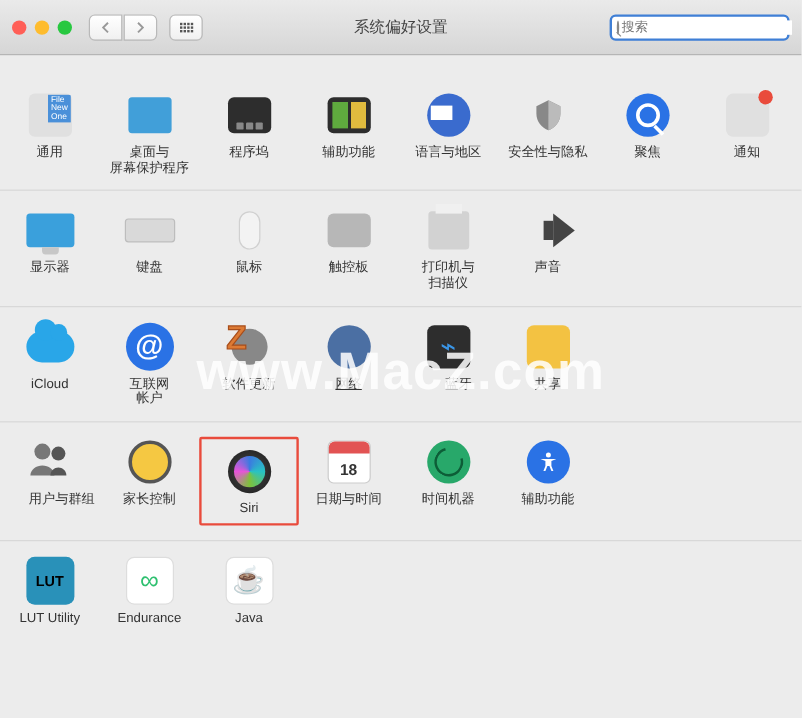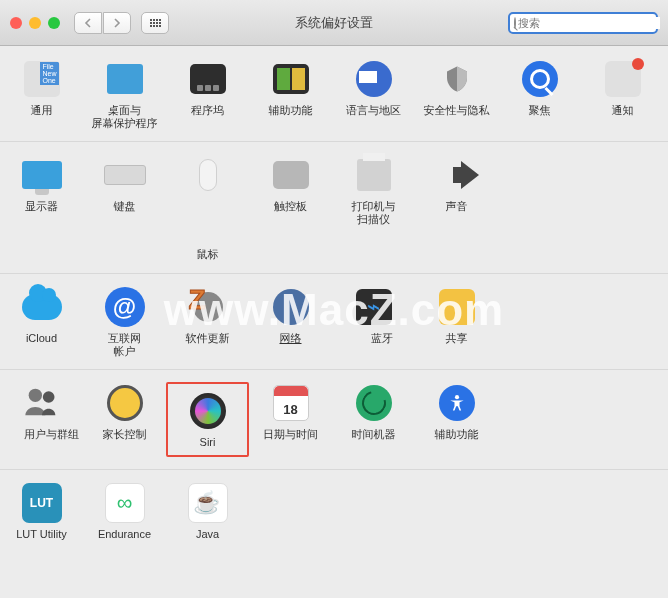--- a/index.html
+++ b/index.html
@@ -15,21 +15,21 @@
 .navbtn:first-child { border-radius: 5px 0 0 5px; }
 .navbtn:nth-child(2) { border-radius: 0 5px 5px 0; margin-left: -1px; }
 .gridbtn { width: 28px; height: 22px; background: linear-gradient(#fff,#f0f0f0); border: 1px solid #b9b9b9; border-radius: 5px; margin-left: 10px; display:flex; align-items:center; justify-content:center; }
 .gridicon { display: grid; grid-template-columns: repeat(4,2px); grid-template-rows: repeat(3,2px); gap: 1px; }
 .gridicon i { background: #555; }
 .title { position: absolute; left: 50%; transform: translateX(-50%); font-size: 13px; color: #444; }
 .search { margin-left: auto; width: 150px; height: 22px; border: 2px solid #3f7fd6; border-radius: 5px; display: flex; align-items: center; padding: 0 4px; background: #fff; }
 .search .mag { width: 12px; height: 12px; border: 1.4px solid #888; border-radius: 50%; position: relative; margin-right: 2px;}
 .search .mag::after { content: ""; position: absolute; width: 5px; height: 1.4px; background: #888; transform: rotate(45deg); bottom: -2px; right: -3px; }
 .search input { border: none; outline: none; flex: 1; font-size: 11px; color: #666; }
-.body { padding-top: 0; }
+.body { padding-top: 17px; }
 .section { border-bottom: 1px solid #d8d8d8; padding: 12px 0; }
 .section:last-child { border-bottom: none; }
 .row { display: flex; }
 .cell { width: 83px; display: flex; flex-direction: column; align-items: center; gap: 4px; cursor: default; }
 .iconbox { width: 42px; height: 42px; position: relative; display:flex; align-items:center; justify-content:center; }
 .label { font-size: 11px; text-align: center; line-height: 1.15; max-width: 78px; }
 .highlight { border: 2.5px solid #e94b3c; border-radius: 2px; padding: 6px 4px; }
 .monitor { width: 40px; height: 28px; background: #3aa0dc; border-radius: 3px; position:relative; }
 .monitor::after { content:""; position:absolute; bottom:-6px; left:50%; transform:translateX(-50%); width:14px; height:6px; background:#c7c7c7; border-radius: 0 0 3px 3px;}
 .bulb { width: 18px; height: 18px; background:#ffe36b; border-radius:50%; position:relative; box-shadow: 0 0 12px 6px rgba(255,220,70,.6);}
@@ -58,21 +58,21 @@
 .parental{width:36px;height:36px;background:#f5c842;border-radius:50%;border:3px solid #555;}
 .siri{width:36px;height:36px;border-radius:50%;background:radial-gradient(circle,#fff 0%,#3a3a3a 35%,#1a1a1a 100%);position:relative;overflow:hidden;}
 .siri::after{content:"";position:absolute;inset:5px;border-radius:50%;background:conic-gradient(#3b7ae0,#28c3c3,#7ec23a,#e754d8,#3b7ae0);}
 .cal{width:36px;height:36px;background:#fff;border:1px solid #ccc;border-radius:5px;position:relative;}
 .cal::before{content:"18";position:absolute;bottom:3px;width:100%;text-align:center;font-size:13px;font-weight:bold;}
 .cal::after{content:"";position:absolute;top:0;left:0;right:0;height:10px;background:#e25353;border-radius:5px 5px 0 0;}
 .tm{width:36px;height:36px;background:#28a86a;border-radius:50%;position:relative;}
 .tm::after{content:"";position:absolute;inset:6px;border:2px solid #0d5d37;border-radius:50%;border-top-color:transparent;transform:rotate(30deg);}
 .access{width:36px;height:36px;background:#2a72e5;border-radius:50%;display:flex;align-items:center;justify-content:center;}
 .access svg{fill:#fff;width:20px;height:20px;}
-.lut{width:40px;height:40px;background:#2991b9;border-radius:7px;color:#ffffff;display:flex;align-items:center;justify-content:center;font-size:12px;font-weight:bold;}
+.lut{width:40px;height:40px;background:#2991b9;border-radius:7px;color:#000000;display:flex;align-items:center;justify-content:center;font-size:12px;font-weight:bold;}
 .endur{width:40px;height:40px;background:#fff;border:1px solid #ddd;border-radius:7px;display:flex;align-items:center;justify-content:center;font-size:22px;color:#2fc070;}
 .java{width:40px;height:40px;background:#fff;border:1px solid #ddd;border-radius:7px;display:flex;align-items:center;justify-content:center;position:relative;}
 .java::after{content:"☕";font-size:22px;color:#c74634;}
 
 .general{width:36px;height:36px;background:#e0e0e0;border-radius:5px;position:relative;overflow:hidden;}
 .general::after{content:"File\A New\A One";white-space:pre;position:absolute;right:1px;top:1px;font-size:7px;background:#4a90d9;color:#fff;padding:1px 2px;line-height:1;}
 .desktop{width:36px;height:30px;background:#419fd9;border-radius:3px;}
 .dock{width:36px;height:30px;background:#2d2d2d;border-radius:5px;display:flex;align-items:flex-end;justify-content:center;}
 .dock i{width:6px;height:6px;background:#888;margin:0 1px 3px;border-radius:1px;}
 .mc{width:36px;height:30px;background:#2d2d2d;border-radius:5px;position:relative;}
@@ -204,21 +204,21 @@
         <div class="cell">
           <div class="iconbox">
             <div class="keyboard"></div>
           </div>
           <div class="label" style="white-space: pre-line;">键盘</div>
         </div>
         <div class="cell">
           <div class="iconbox">
             <div class="mouse"></div>
           </div>
-          <div class="label" style="white-space: pre-line; margin-top: 48px;">鼠标</div>
+          <div class="label" style="white-space: pre-line;">鼠标</div>
         </div>
         <div class="cell">
           <div class="iconbox">
             <div class="trackpad"></div>
           </div>
           <div class="label" style="white-space: pre-line;">触控板</div>
         </div>
         <div class="cell">
           <div class="iconbox">
             <div class="printer"></div>

